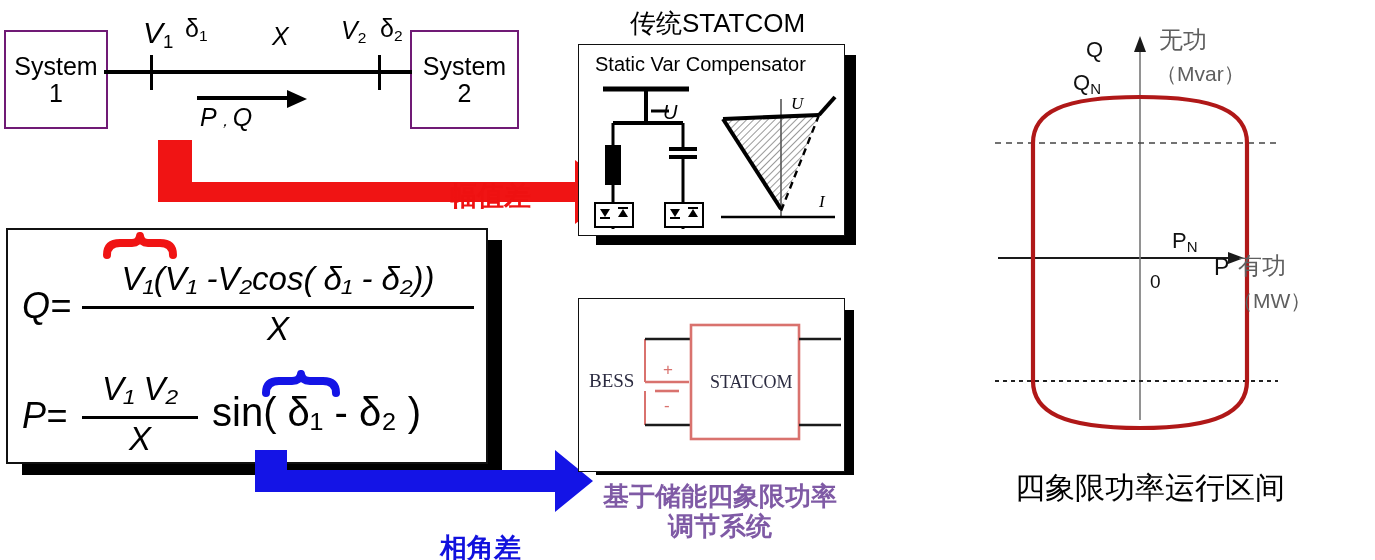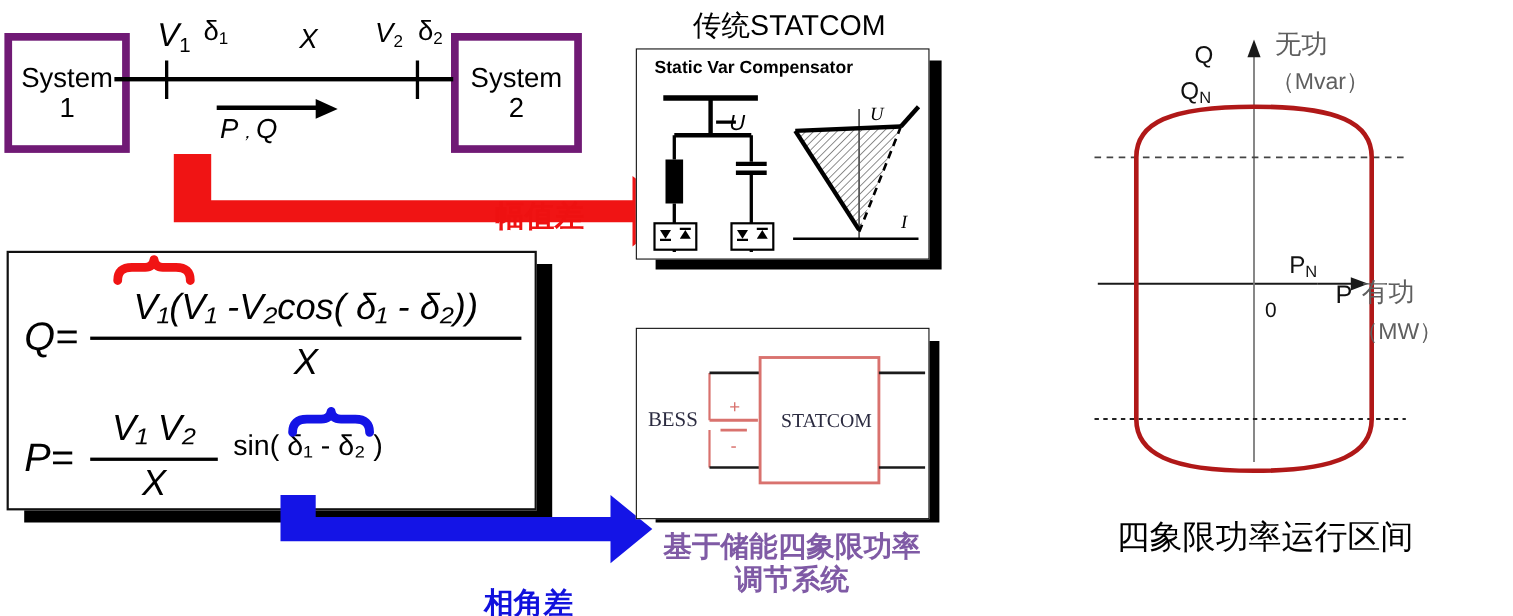--- a/index.html
+++ b/index.html
@@ -1,19 +1,19 @@
 <!DOCTYPE html>
 <html><head>
 <meta charset="utf-8">
 <style>
   html,body{margin:0;padding:0;background:#ffffff;}
   body{width:1375px;height:560px;position:relative;overflow:hidden;
        font-family:"Liberation Sans","DejaVu Sans",sans-serif;color:#000;}
   .abs{position:absolute;}
-  .sysbox{border:7px solid #701a75;background:#fff;display:flex;flex-direction:column;
+  .sysbox{border:2px solid #701a75;background:#fff;display:flex;flex-direction:column;
           align-items:center;justify-content:center;line-height:1.08;}
   .sysbox span{font-size:25px;}
   .line-h{background:#000;}
   .tick{background:#000;}
   .lbl{font-style:italic;font-weight:400;}
   .sub{font-size:0.62em;vertical-align:-0.28em;font-style:normal;}
   .eqshadow{background:#000;}
   .eqbox{border:2px solid #111;background:#fff;}
   .redtxt{color:#ee1111;}
   .bluetxt{color:#1111dd;}
@@ -80,37 +80,37 @@
   <div class="abs lbl" style="left:74px;top:80px;width:392px;text-align:center;font-size:33px;">X</div>
 
   <svg class="abs" style="left:96px;top:4px;" width="72" height="24" viewBox="0 0 72 24">
     <path d="M3 21 Q3 9 16 9 L28 9 Q35 9 36 2 Q37 9 44 9 L56 9 Q69 9 69 21" fill="none" stroke="#f01414" stroke-width="8" stroke-linecap="round" stroke-linejoin="round"></path>
   </svg>
 
   <div class="abs lbl" style="left:14px;top:165px;font-size:36px;">P=</div>
   <div class="abs" style="left:76px;top:140px;width:112px;text-align:center;font-size:33px;font-style:italic;">V₁ V₂</div>
   <div class="abs eqline" style="left:74px;top:186px;width:116px;"></div>
   <div class="abs lbl" style="left:74px;top:190px;width:116px;text-align:center;font-size:33px;">X</div>
-  <div class="abs" style="left:204px;top:160px;font-size:26px;">sin( δ₁ - δ₂ )</div>
+  <div class="abs" style="left:204px;top:160px;font-size:40px;">sin( δ₁ - δ₂ )</div>
 
   <svg class="abs" style="left:255px;top:142px;" width="76" height="24" viewBox="0 0 76 24">
     <path d="M3 21 Q3 9 16 9 L29 9 Q37 9 38 2 Q39 9 47 9 L60 9 Q73 9 73 21" fill="none" stroke="#1414e6" stroke-width="8" stroke-linecap="round" stroke-linejoin="round"></path>
   </svg>
 </div>
 
 <svg class="abs" style="left:255px;top:450px;" width="340" height="62" viewBox="0 0 340 62">
   <path d="M0 0 L32 0 L32 20 L300 20 L300 0 L338 31 L300 62 L300 42 L0 42 Z" fill="#1414e6"></path>
 </svg>
 <div class="abs bluetxt" style="left:440px;top:518px;font-size:27px;font-weight:700;margin-top:12px;">相角差</div>
 
 <div class="abs cnt" style="left:575px;top:6px;width:285px;font-size:26px;">传统STATCOM</div>
 
 <div class="abs panelshadow" style="left:596px;top:55px;width:260px;height:190px;"></div>
 <div class="abs panel" style="left:578px;top:44px;width:265px;height:190px;">
-  <div class="abs" style="left:16px;top:8px;font-size:16px;font-weight:700;white-space:nowrap;">Static Var Compensator</div>
+  <div class="abs" style="left:16px;top:8px;font-size:20px;font-weight:400;white-space:nowrap;">Static Var Compensator</div>
 
   <svg class="abs" style="left:12px;top:38px;" width="126" height="146" viewBox="0 0 126 146">
     <line x1="12" y1="6" x2="98" y2="6" stroke="#000" stroke-width="5"></line>
     <line x1="55" y1="6" x2="55" y2="40" stroke="#000" stroke-width="4"></line>
     <line x1="22" y1="40" x2="92" y2="40" stroke="#000" stroke-width="4"></line>
     <line x1="22" y1="40" x2="22" y2="62" stroke="#000" stroke-width="3"></line>
     <rect x="14" y="62" width="16" height="40" fill="#000"></rect>
     <line x1="22" y1="102" x2="22" y2="120" stroke="#000" stroke-width="3"></line>
     <line x1="92" y1="40" x2="92" y2="64" stroke="#000" stroke-width="3"></line>
     <line x1="78" y1="66" x2="106" y2="66" stroke="#000" stroke-width="4"></line>

